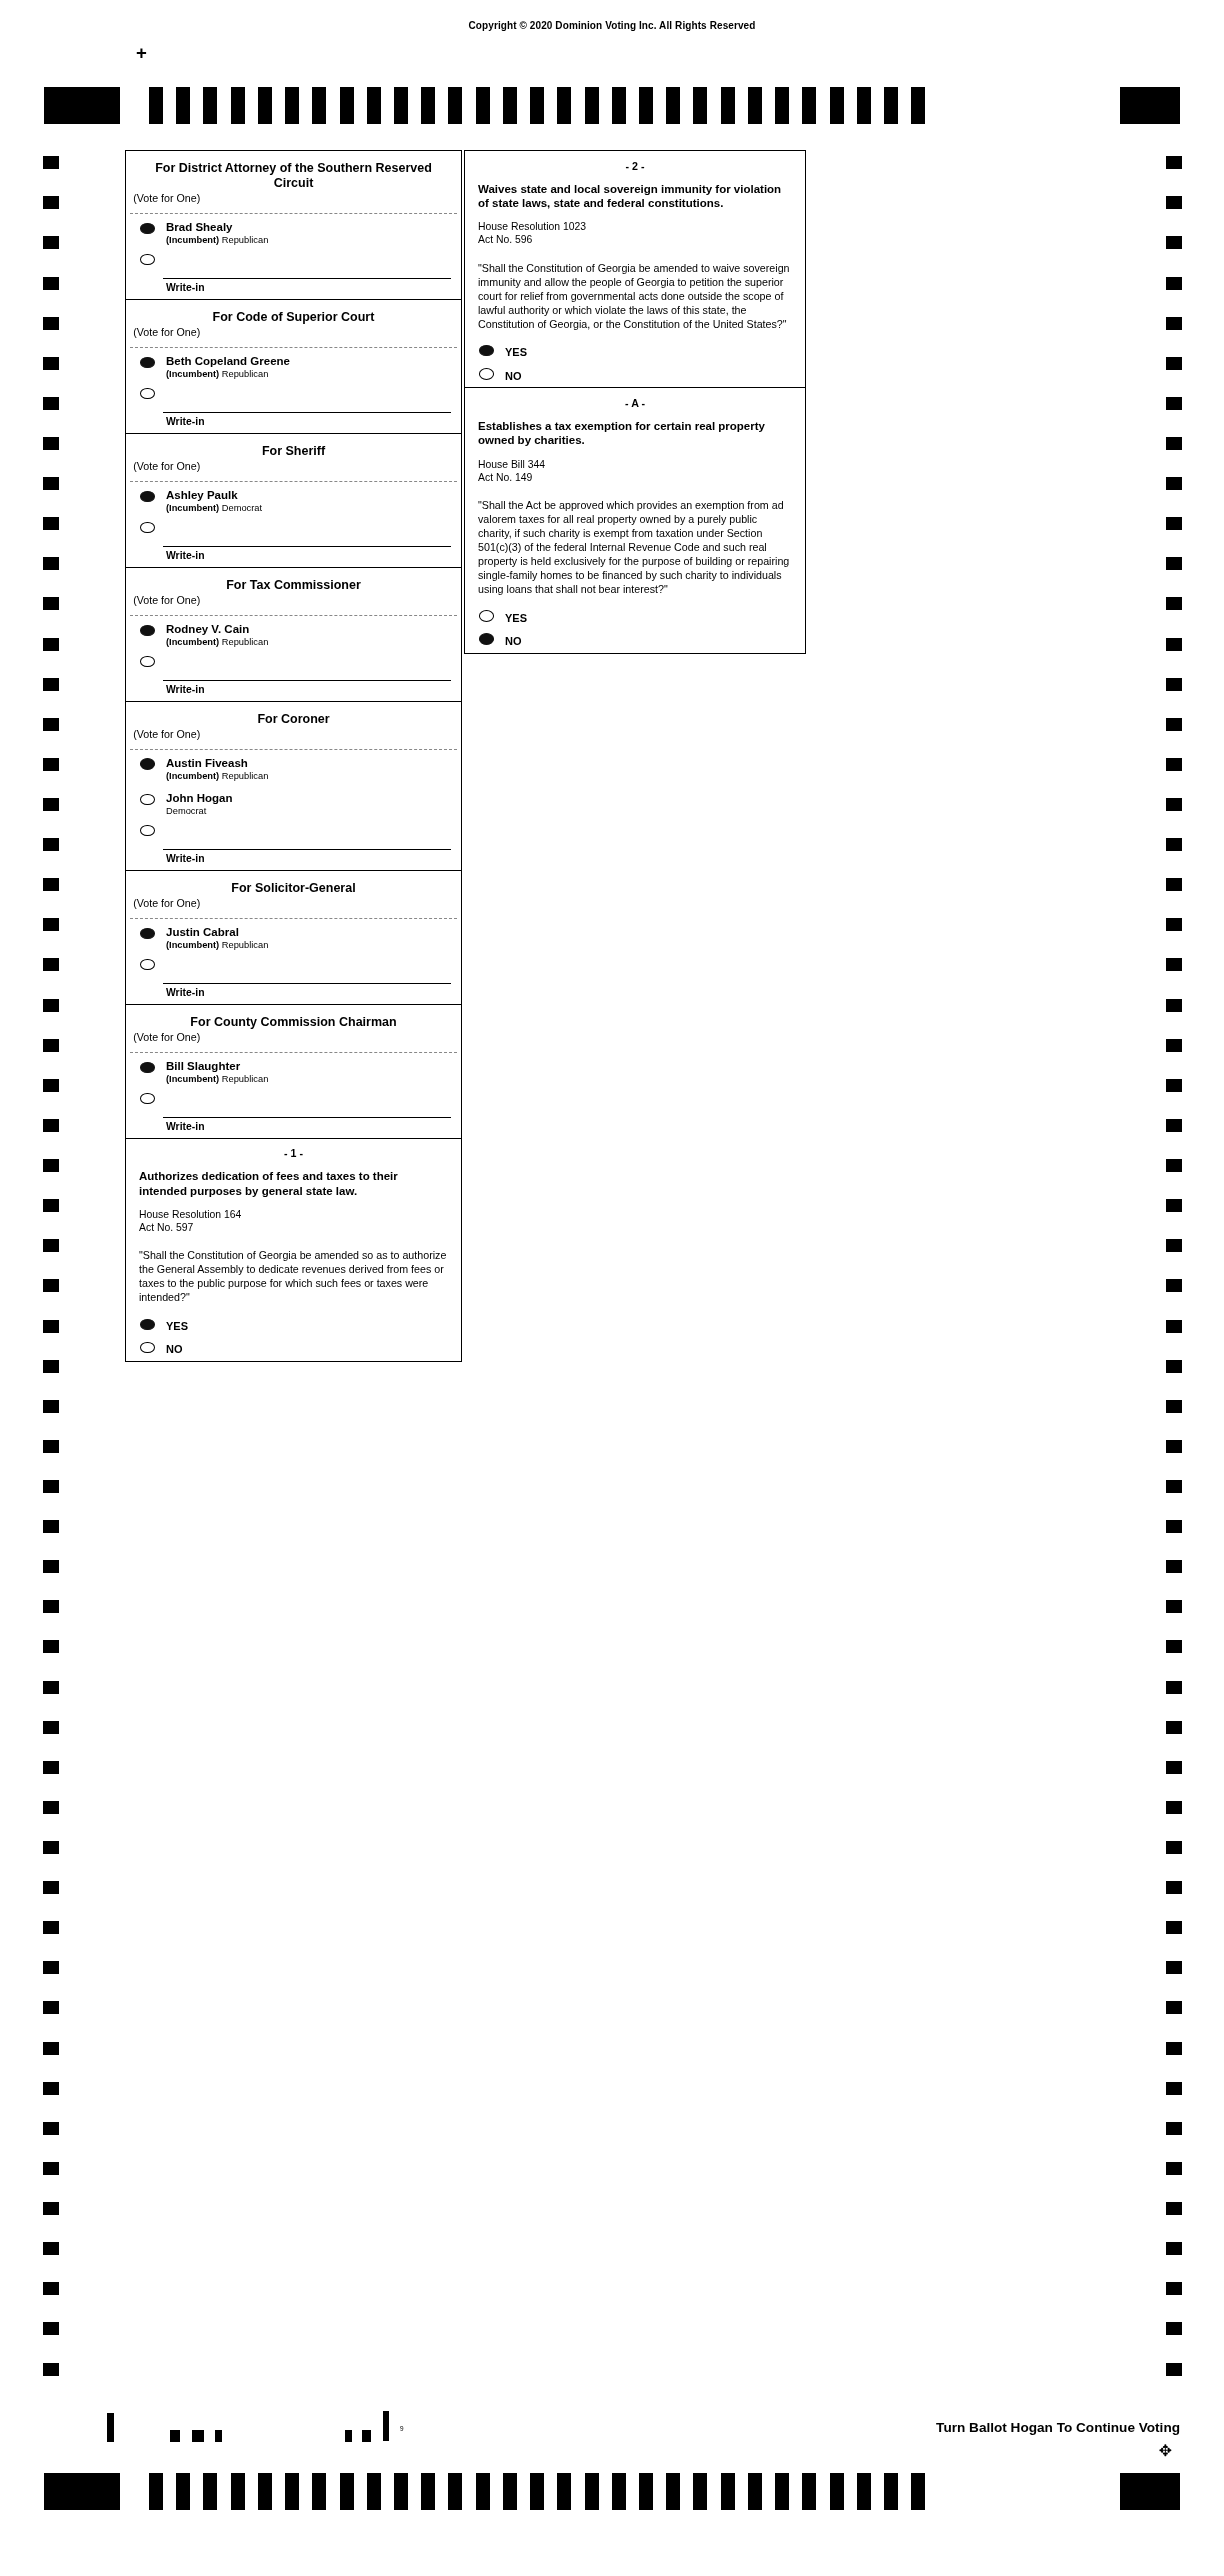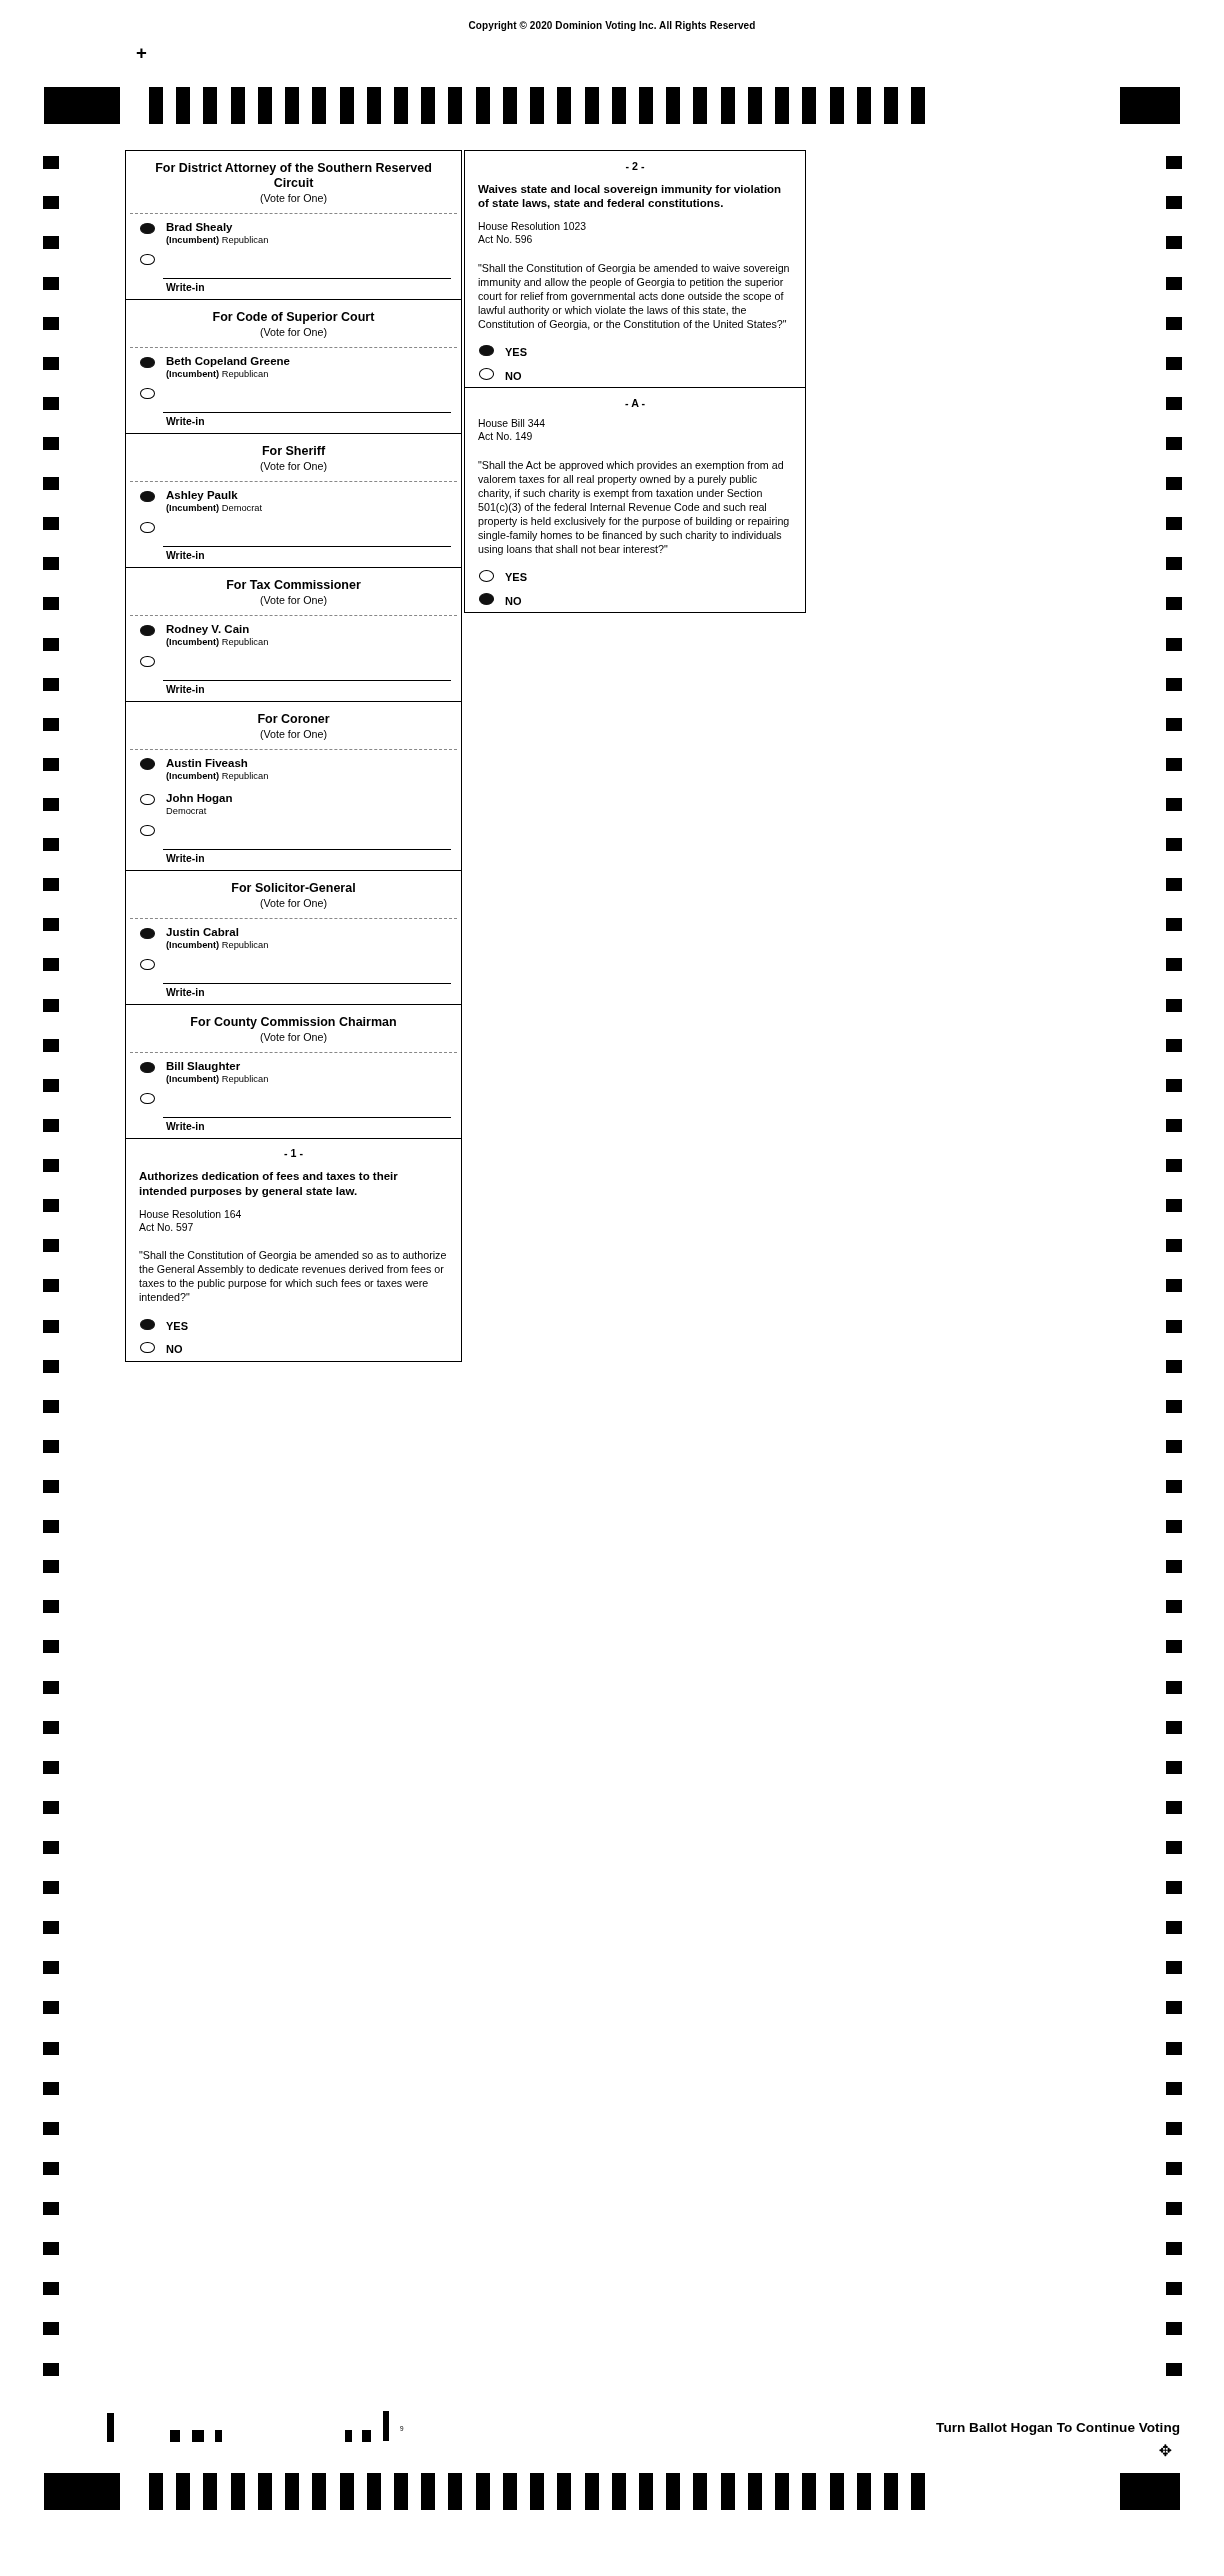--- a/index.html
+++ b/index.html
@@ -30,21 +30,21 @@
   .col-left{left:125px;top:150px;width:337px;}
   .col-right{left:464px;top:150px;width:342px;}
 
   .contest{border-bottom:0.7px solid #000;padding:0;}
   .contest:last-child{border-bottom:none;}
   .ctitle{
     text-align:center;font-weight:bold;font-size:12.5px;line-height:15px;
     padding:10px 15.8px 0 15.8px;
   }
   .cvote{
-    text-align:center;font-size:10.7px;line-height:13.6px;padding:1.4px 7.2px 7.2px 7.2px;
+    text-align:left;font-size:10.7px;line-height:13.6px;padding:1.4px 7.2px 7.2px 7.2px;
   }
   .dashed{border-bottom:0.7px dashed #888;margin:0 4.3px;height:0;}
 
   .cand{position:relative;padding:7.2px 8.6px 2.9px 40px;min-height:21.5px;}
   .cand .name{font-weight:bold;font-size:11.5px;line-height:13px;}
   .cand .party{font-size:9.3px;line-height:11.5px;margin-top:0.7px;}
   .cand .party b{font-weight:bold;}
   .oval{
     position:absolute;left:14.3px;top:8.6px;width:15px;height:11.5px;
     border:1.1px solid #000;border-radius:50%;box-sizing:border-box;background:#fff;
@@ -403,20 +403,21 @@
       <div class="contest">
         <div class="prop-num">- 2 -</div>
         <div class="prop-sum">Waives state and local sovereign immunity for violation of state laws, state and federal constitutions.</div>
         <div class="prop-ref">House Resolution 1023<br>Act No. 596</div>
         <div class="prop-body">"Shall the Constitution of Georgia be amended to waive sovereign immunity and allow the people of Georgia to petition the superior court for relief from governmental acts done outside the scope of lawful authority or which violate the laws of this state, the Constitution of Georgia, or the Constitution of the United States?"</div>
         <div class="yn"><span class="oval filled"></span><span>YES</span></div>
         <div class="yn"><span class="oval"></span><span>NO</span></div>
       </div>
       <div class="contest">
         <div class="prop-num">- A -</div>
+        <div class="prop-sum">Establishes a tax exemption for certain real property owned by charities.</div>
         <div class="prop-ref">House Bill 344<br>Act No. 149</div>
         <div class="prop-body">"Shall the Act be approved which provides an exemption from ad valorem taxes for all real property owned by a purely public charity, if such charity is exempt from taxation under Section 501(c)(3) of the federal Internal Revenue Code and such real property is held exclusively for the purpose of building or repairing single-family homes to be financed by such charity to individuals using loans that shall not bear interest?"</div>
         <div class="yn"><span class="oval"></span><span>YES</span></div>
         <div class="yn"><span class="oval filled"></span><span>NO</span></div>
       </div>
     </div>
 
   <div class="turn">Turn Ballot Hogan To Continue Voting</div>
   <div class="arrows">✥</div>
 </div>

